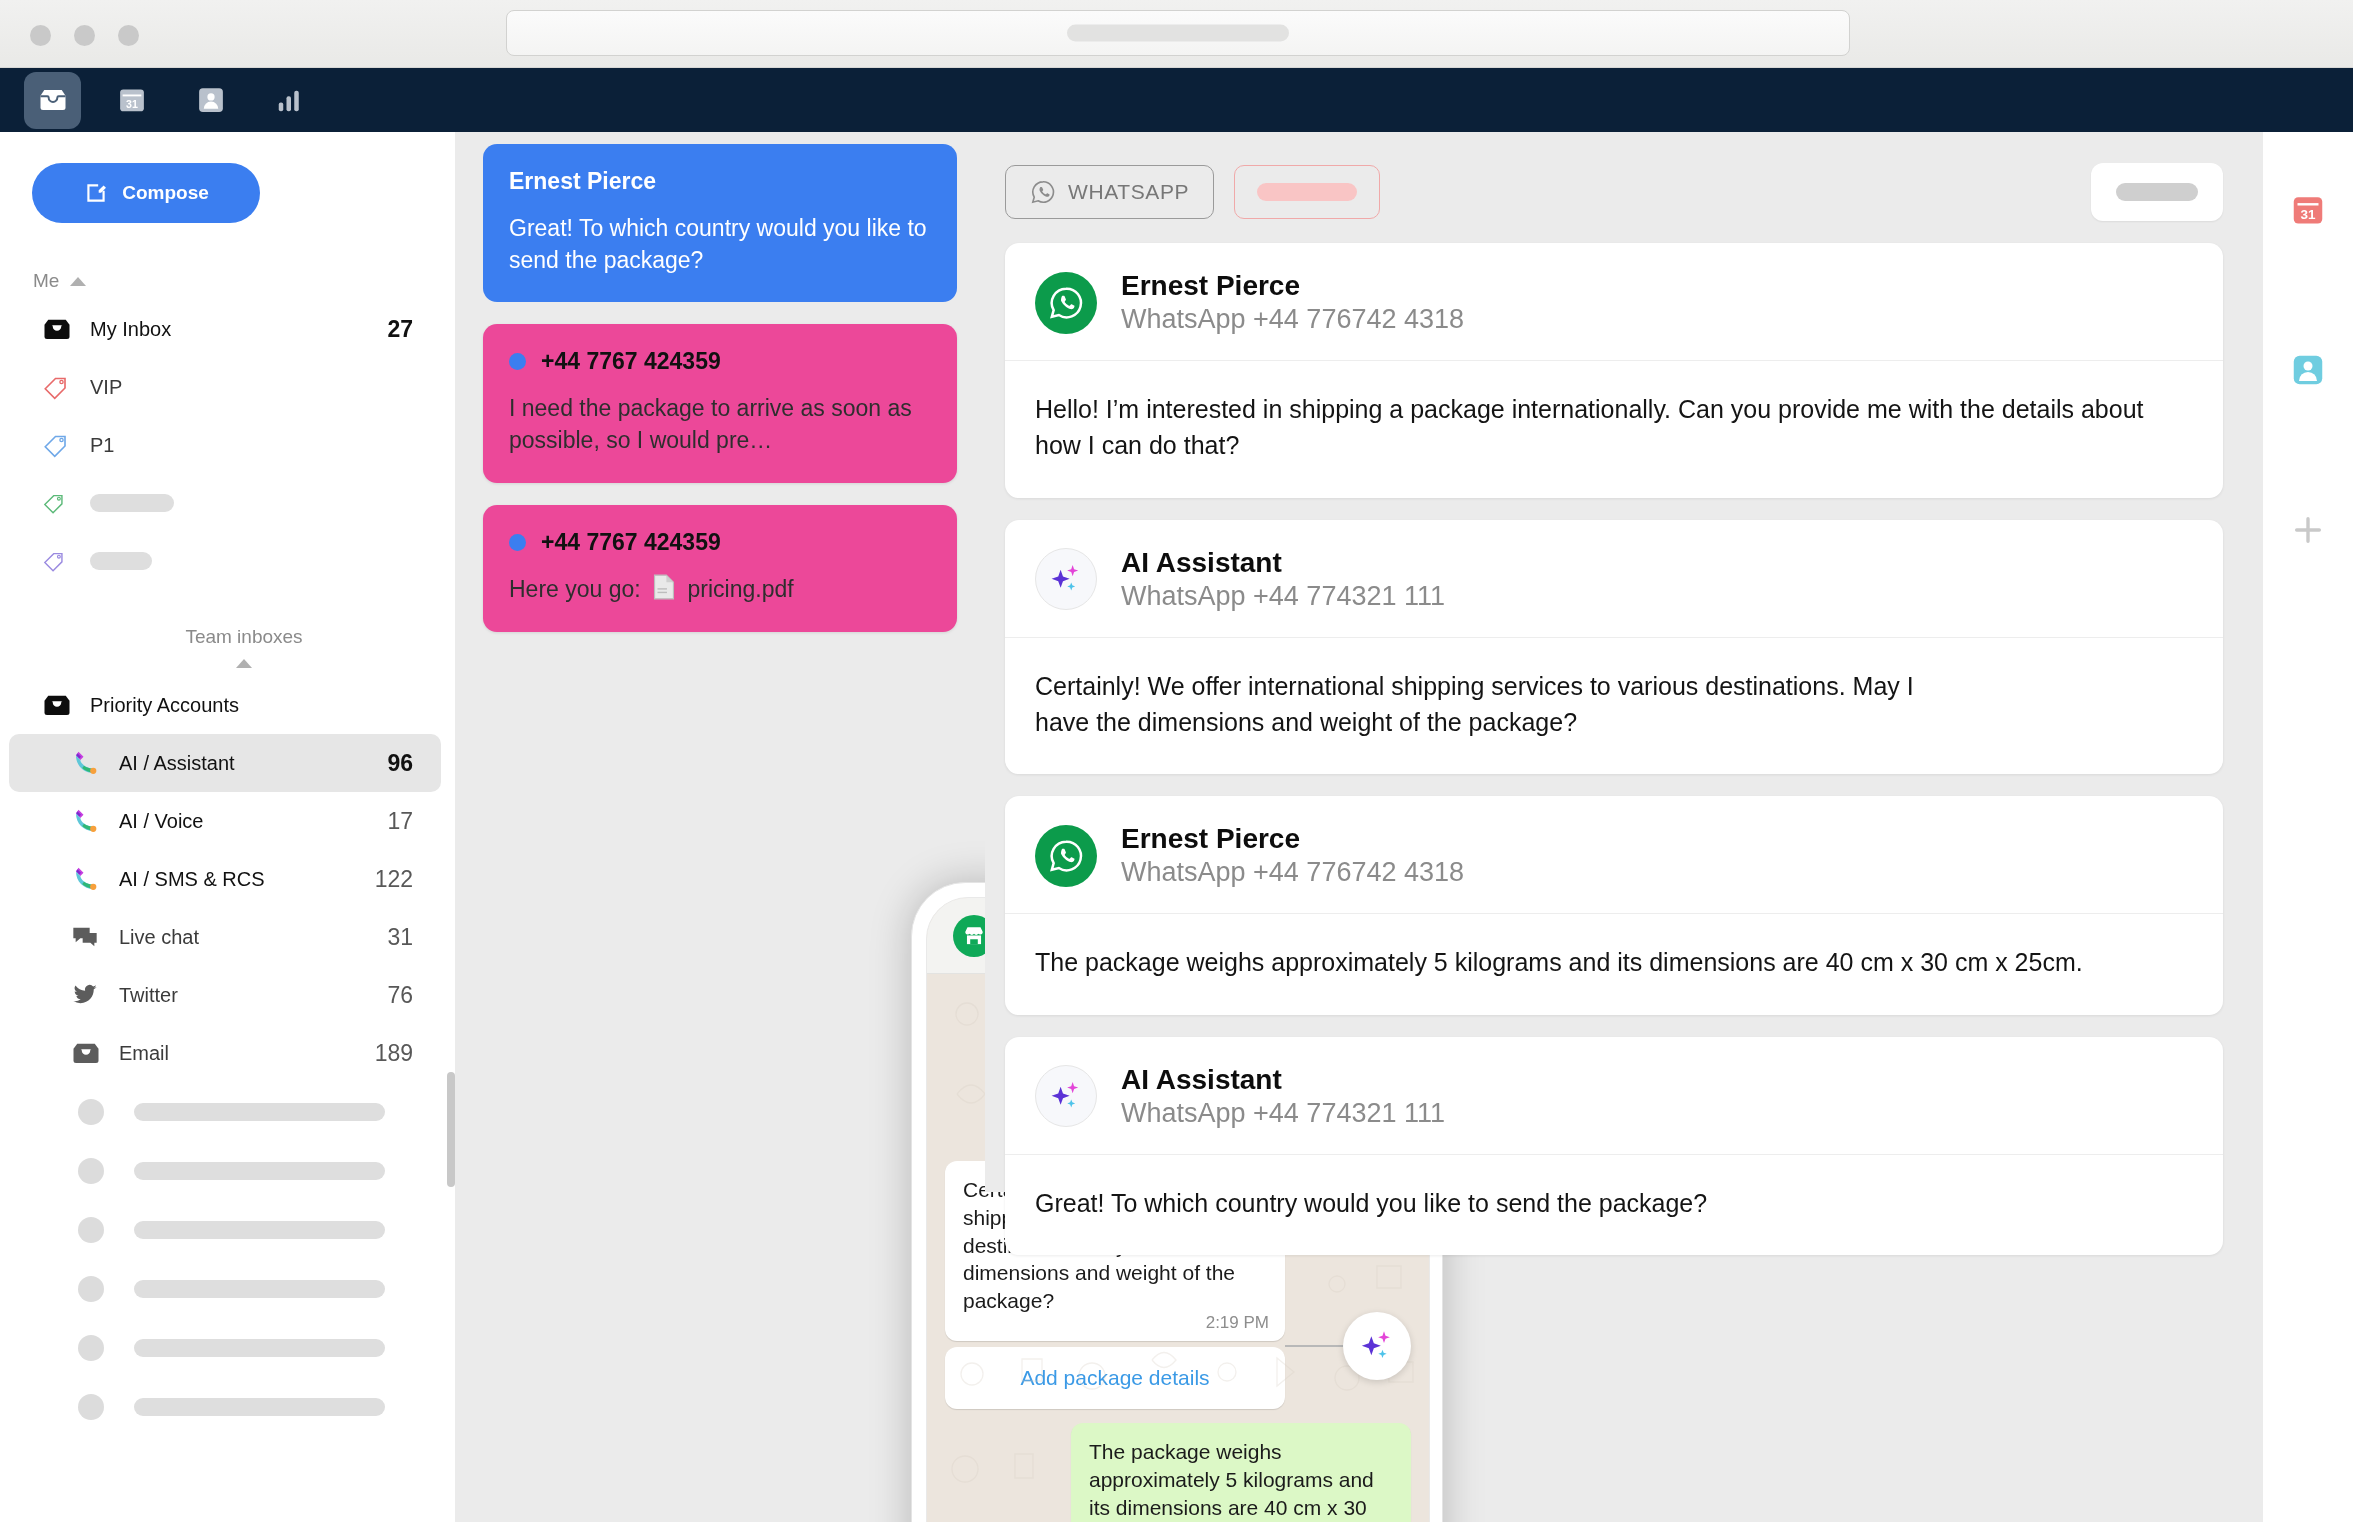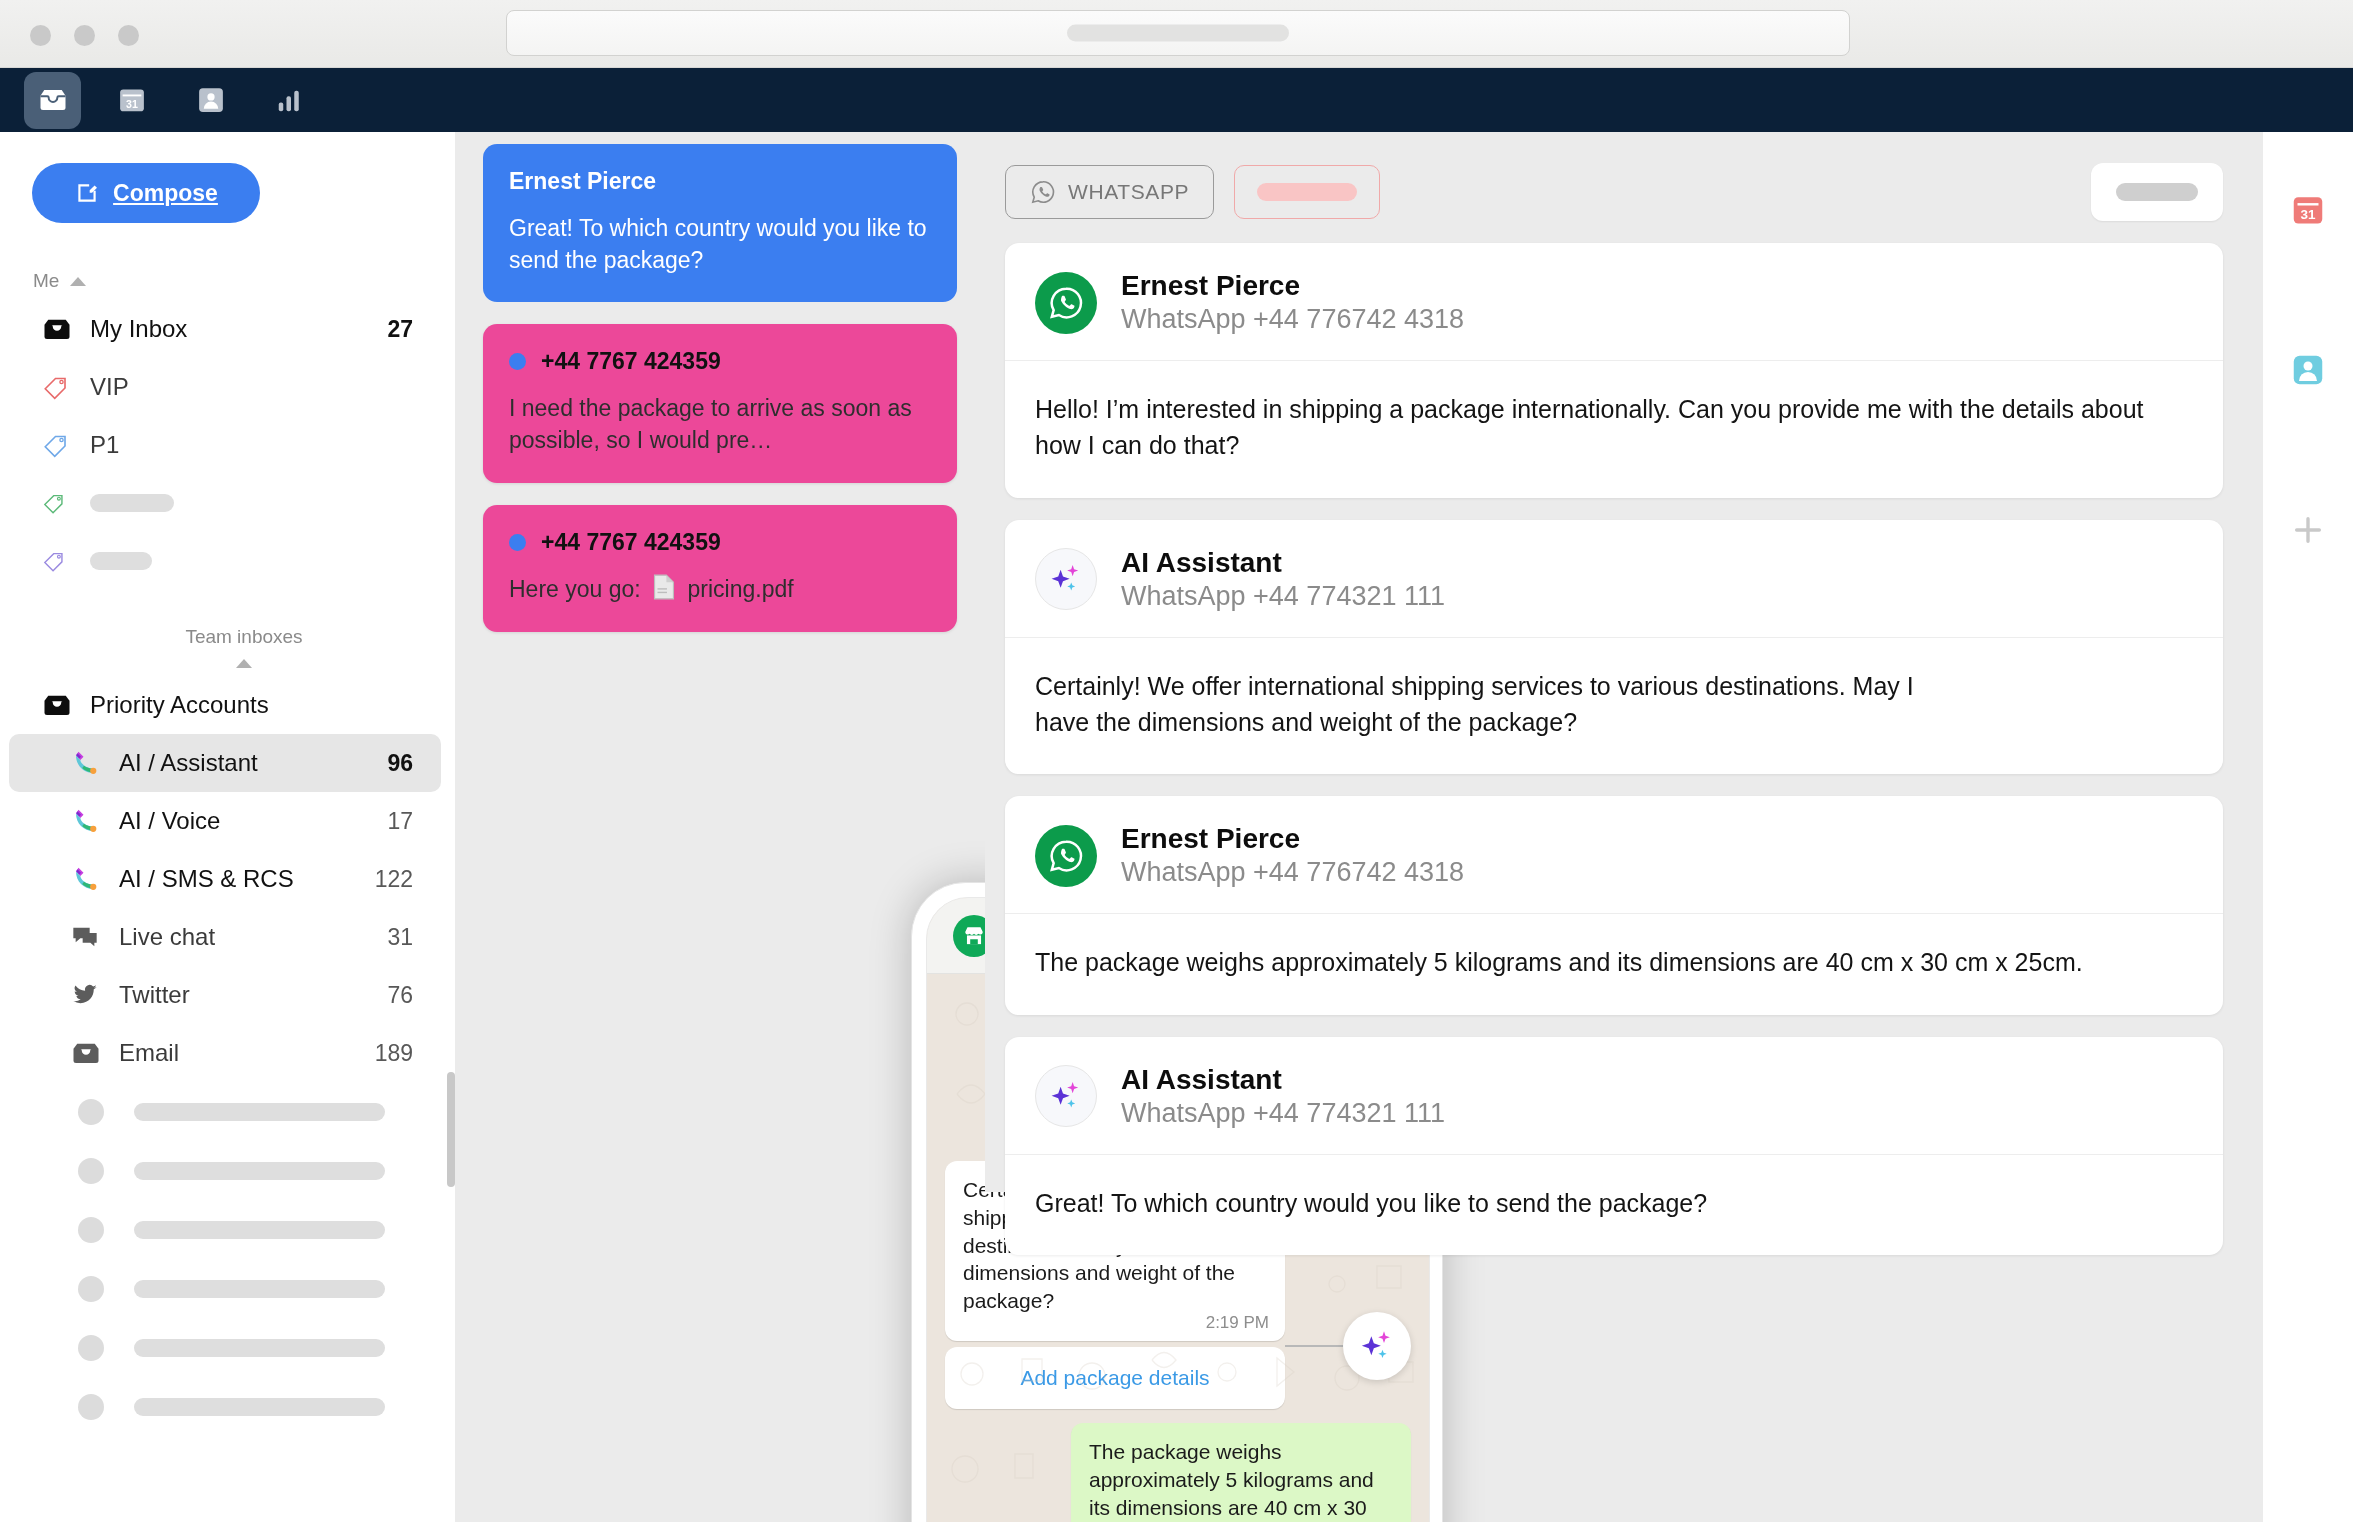--- a/index.html
+++ b/index.html
@@ -46,36 +46,35 @@
 
   
   .sidebar {
     position: absolute; left: 0; top: 0; width: 455px; height: 1390px;
     background: #ffffff; overflow: hidden;
   }
   .compose {
     margin: 31px 0 0 32px; width: 228px; height: 60px; border-radius: 30px;
     background: #3b7ef0; color: #fff; border: none;
     display: flex; align-items: center; justify-content: center; gap: 13px;
-    font-size: 23px; font-weight: 700; cursor: pointer;
+    font-size: 19px; font-weight: 700; cursor: pointer;
     font-family: "Liberation Sans", sans-serif;
-    text-decoration: underline;
   }
   .sec-head {
     display: flex; align-items: center; gap: 11px;
     margin: 47px 0 8px 33px; color: #8a8a8a; font-size: 19px;
   }
   .caret-up { width: 0; height: 0; border-left: 8px solid transparent; border-right: 8px solid transparent; border-bottom: 9px solid #b0b0b0; }
   .nav-row {
     display: flex; align-items: center; height: 58px; padding-left: 33px; padding-right: 28px;
     cursor: pointer; border-radius: 10px; margin: 0 14px 0 9px;
   }
   .nav-row.sel { background: #e6e6e6; }
   .nav-row .ico { width: 36px; display: flex; align-items: center; justify-content: flex-start; flex: 0 0 36px; }
-  .nav-row .lbl { font-size: 24px; color: #3b3b3b; margin-left: 12px; white-space: nowrap; }
+  .nav-row .lbl { font-size: 20px; color: #3b3b3b; margin-left: 12px; white-space: nowrap; }
   .nav-row .lbl.dark { color: #111; }
   .nav-row .cnt { margin-left: auto; font-size: 23px; color: #585858; }
   .nav-row .cnt.bold { font-weight: 700; color: #111; }
   .nav-row.sub { padding-left: 62px; }
   .ph-bar { height: 18px; border-radius: 9px; background: #dedede; }
   .skel-row { display: flex; align-items: center; height: 59px; padding-left: 78px; padding-right: 70px; }
   .skel-row .dot { width: 26px; height: 26px; border-radius: 50%; background: #dcdcdc; flex: 0 0 26px; }
   .skel-row .bar { height: 18px; border-radius: 9px; background: #dedede; margin-left: 30px; flex: 1; }
   .sb-scroll { position: absolute; right: 0px; top: 940px; width: 8px; height: 115px; border-radius: 4px; background: #c8c8c8; }
 

